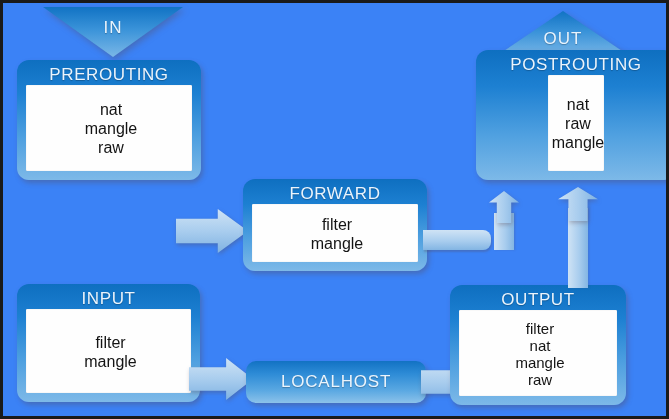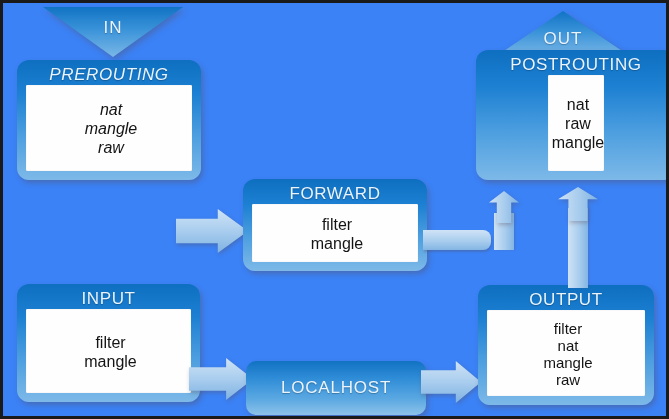--- a/index.html
+++ b/index.html
@@ -163,21 +163,21 @@
 </head>
 <body>
 
 <div id="canvas">
 
   <div class="tri down" style="left:40px; top:4px; width:140px; height:50px;">
     <div class="shape"></div>
     <span>IN</span>
   </div>
 
-  <div class="chain-box" style="left:14px; top:57px; width:184px; height:120px;font-style:italic;">
+  <div class="chain-box" style="left:14px; top:57px; width:184px; height:120px;">
     <div class="chain-title">PREROUTING</div>
     <div class="chain-tables">
       <span>nat</span>
       <span>mangle</span>
       <span>raw</span>
     </div>
   </div>
 
 
   <div class="arrow right" style="left:173px; top:206px; width:72px; height:44px;">
@@ -203,29 +203,29 @@
     <div class="chain-tables">
       <span>filter</span>
       <span>mangle</span>
     </div>
   </div>
 
   <div class="arrow right" style="left:186px; top:355px; width:64px; height:42px;">
     <div class="abody"></div>
   </div>
 
-  <div class="pill-box" style="left:243px; top:358px; width:180px; height:54px;">
+  <div class="pill-box" style="left:243px; top:358px; width:180px; height:42px;">
     <span>LOCALHOST</span>
   </div>
 
   <div class="arrow right" style="left:418px; top:358px; width:60px; height:42px;">
     <div class="abody"></div>
   </div>
 
-  <div class="chain-box" style="left:475px; top:282px; width:176px; height:120px;">
+  <div class="chain-box" style="left:447px; top:282px; width:176px; height:120px;">
     <div class="chain-title">OUTPUT</div>
     <div class="chain-tables tight">
       <span>filter</span>
       <span>nat</span>
       <span>mangle</span>
       <span>raw</span>
     </div>
   </div>
 
   <div class="elbow-v" style="left:565px; top:205px; width:20px; height:80px;"></div>

